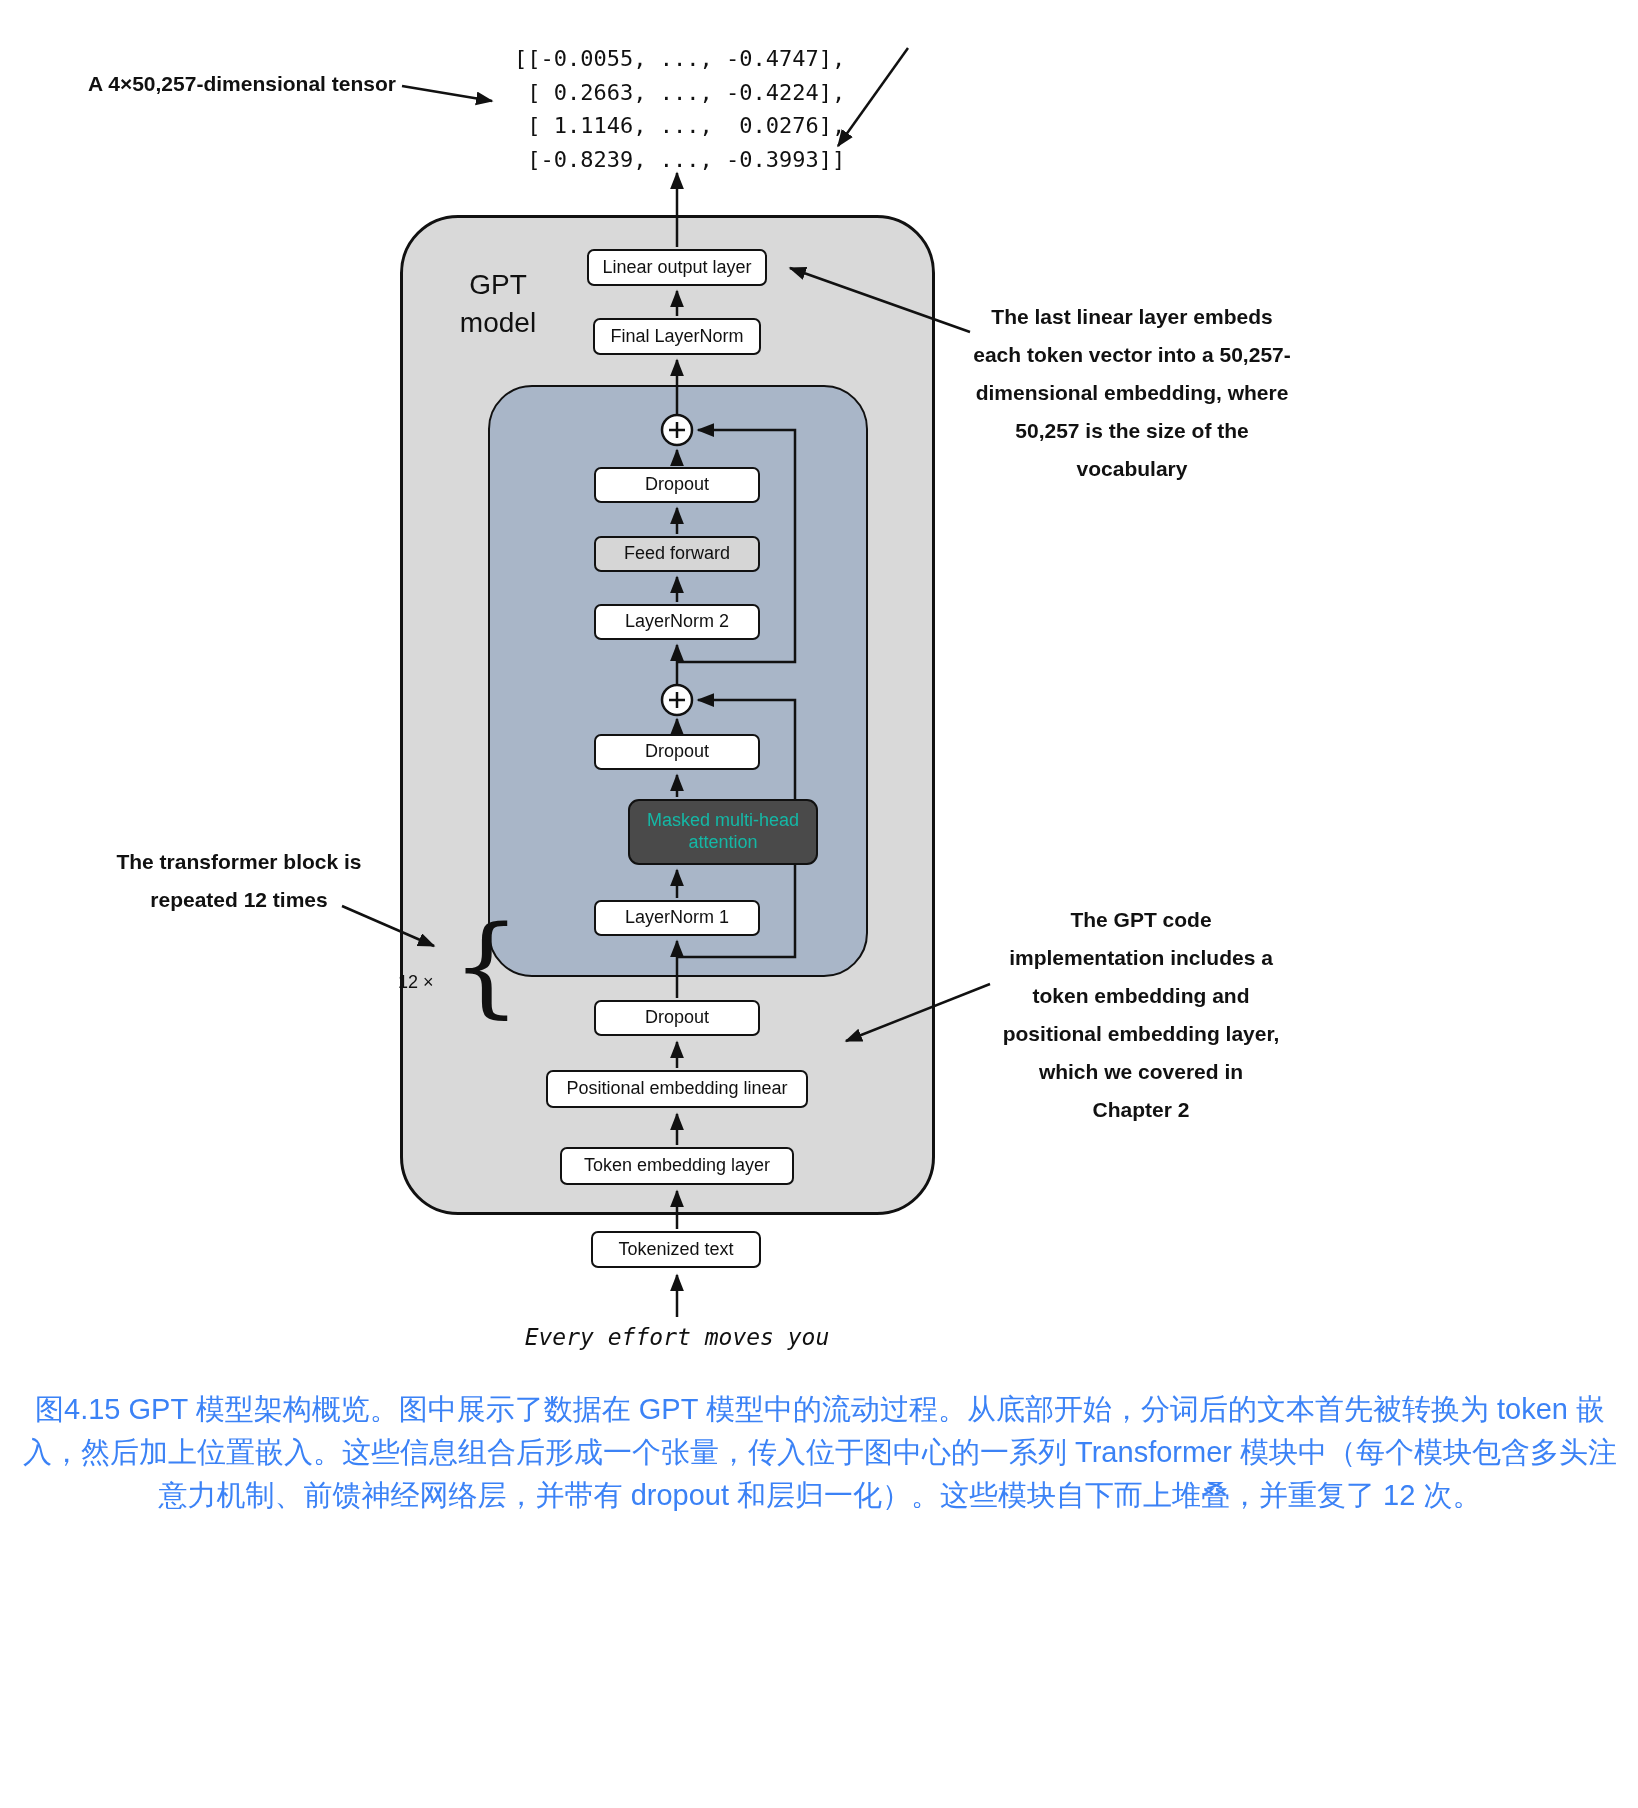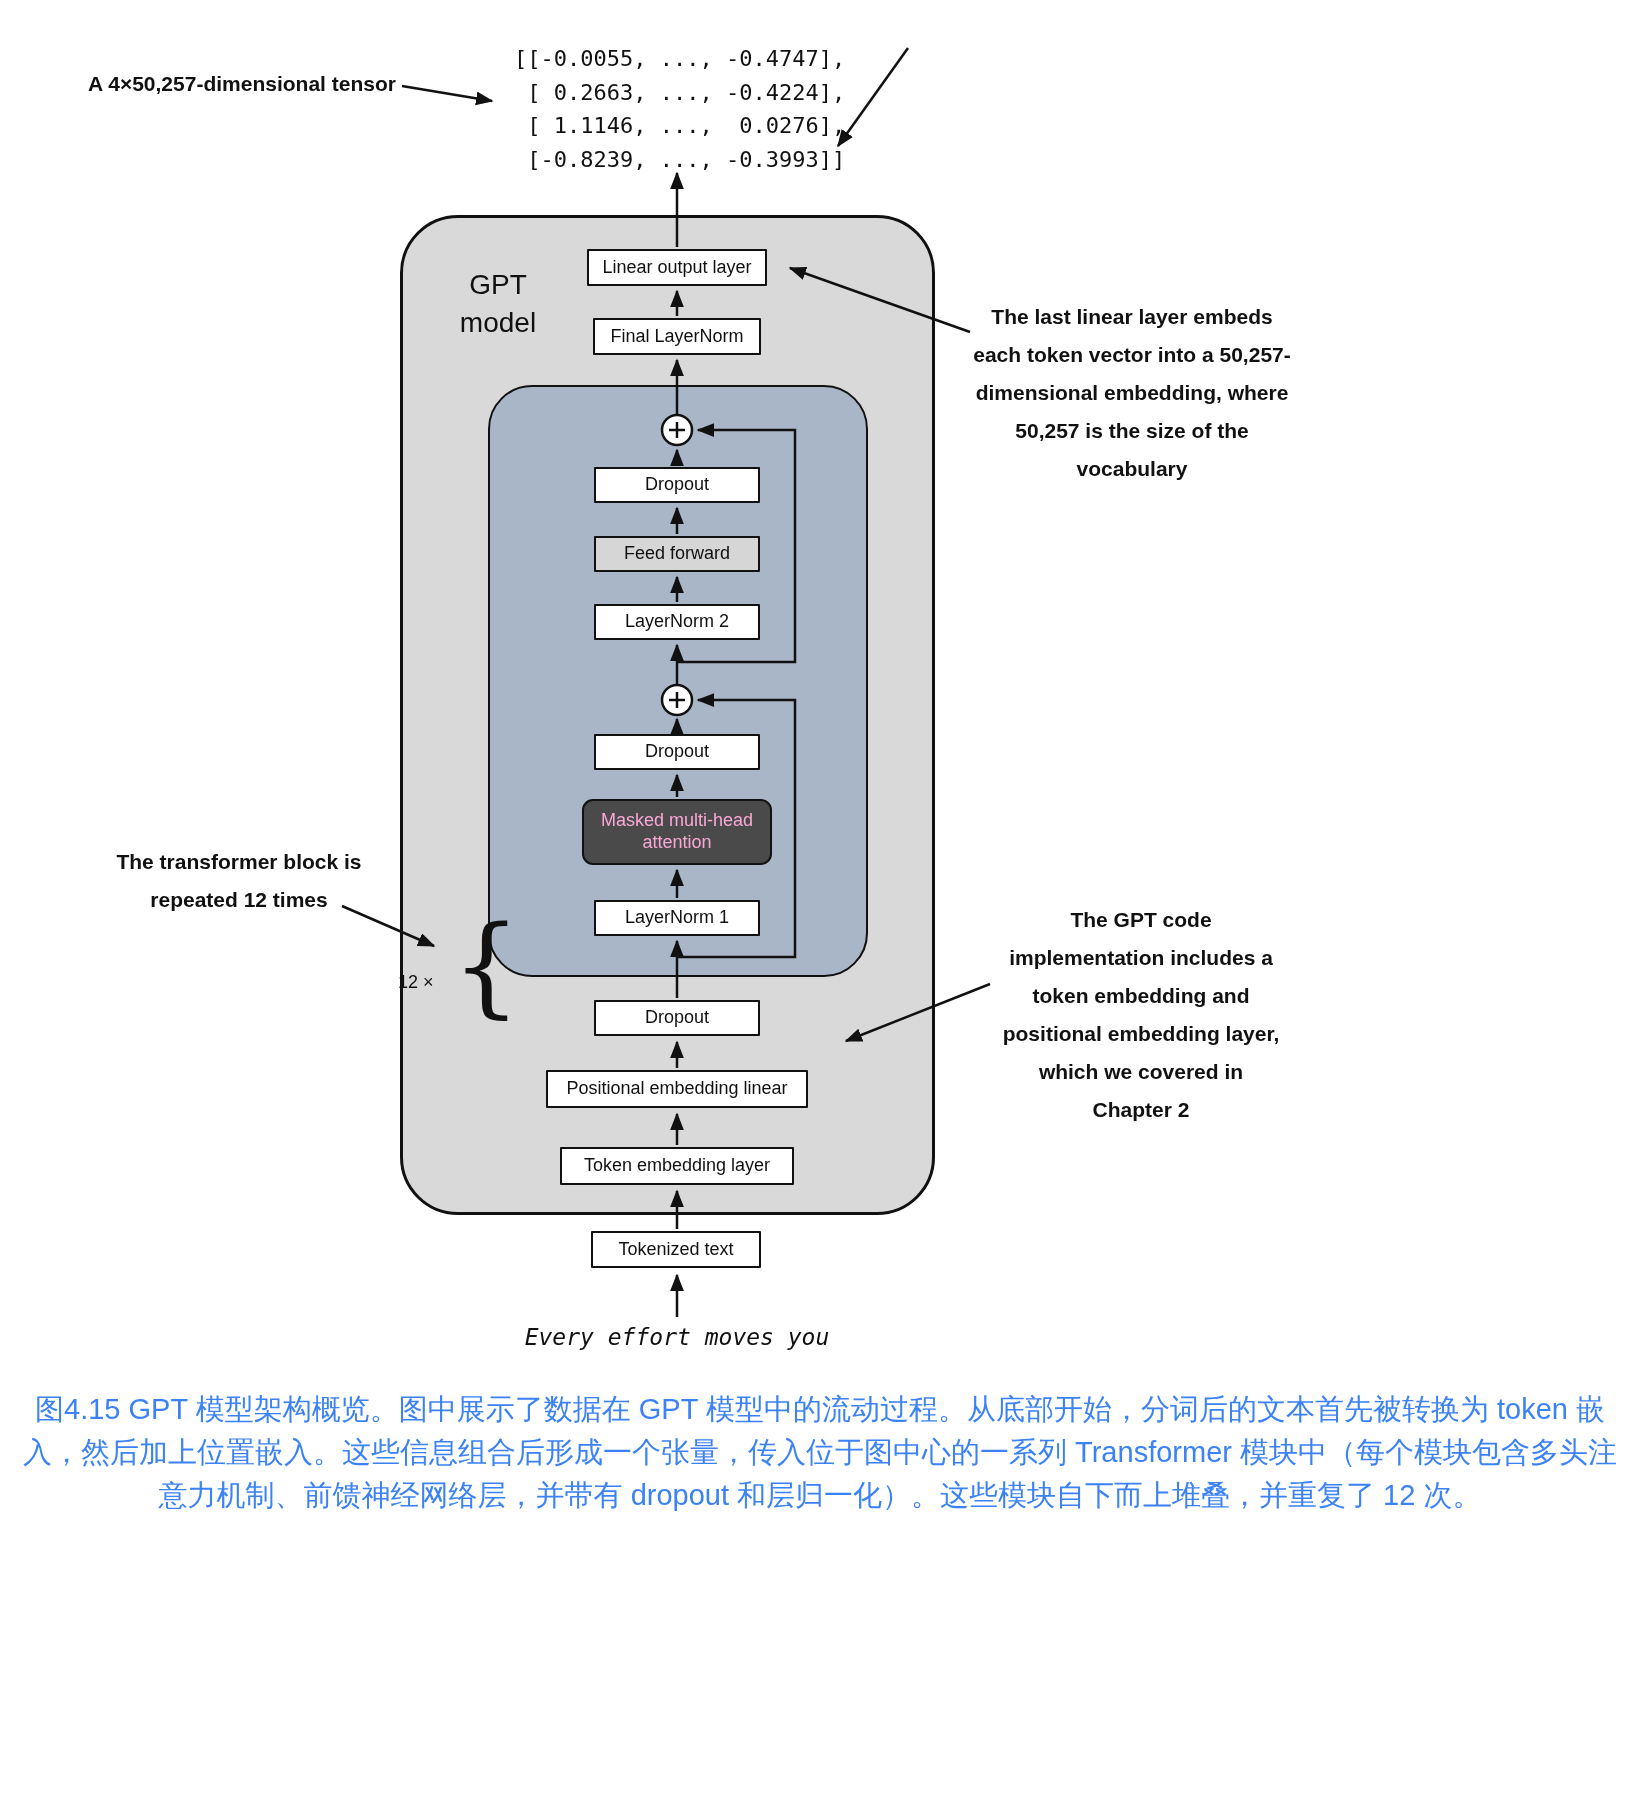--- a/index.html
+++ b/index.html
@@ -34,35 +34,36 @@
     position: absolute;
     left: 0; top: 0;
     pointer-events: none;
   }
   .overlay line, .overlay path.arrowline { stroke: #111; stroke-width: 2.5; fill: none; }
   .overlay circle.addnode { fill: #ffffff; stroke: #111; stroke-width: 2.5; }
   .box {
     position: absolute;
     background: #ffffff;
     border: 2.5px solid #111;
-    border-radius: 1px;
+    border-radius: 7px;
     box-sizing: border-box;
     display: flex;
     align-items: center;
     justify-content: center;
     text-align: center;
     font-size: 18px;
     line-height: 1.2;
   }
   .box.ff { background: #d6d6d6; }
   .box.dark {
     background: #4a4a4a;
-    color: #f9a8d4;
+    color: #14b8a6;
     border-radius: 11px;
     padding: 15px 14px;
+    margin-left: 46px;
   }
   .annotation {
     position: absolute;
     font-weight: bold;
     font-size: 21px;
     text-align: center;
     white-space: pre-line;
   }
   .annotation.left-al { text-align: left; }
   .tensor {

